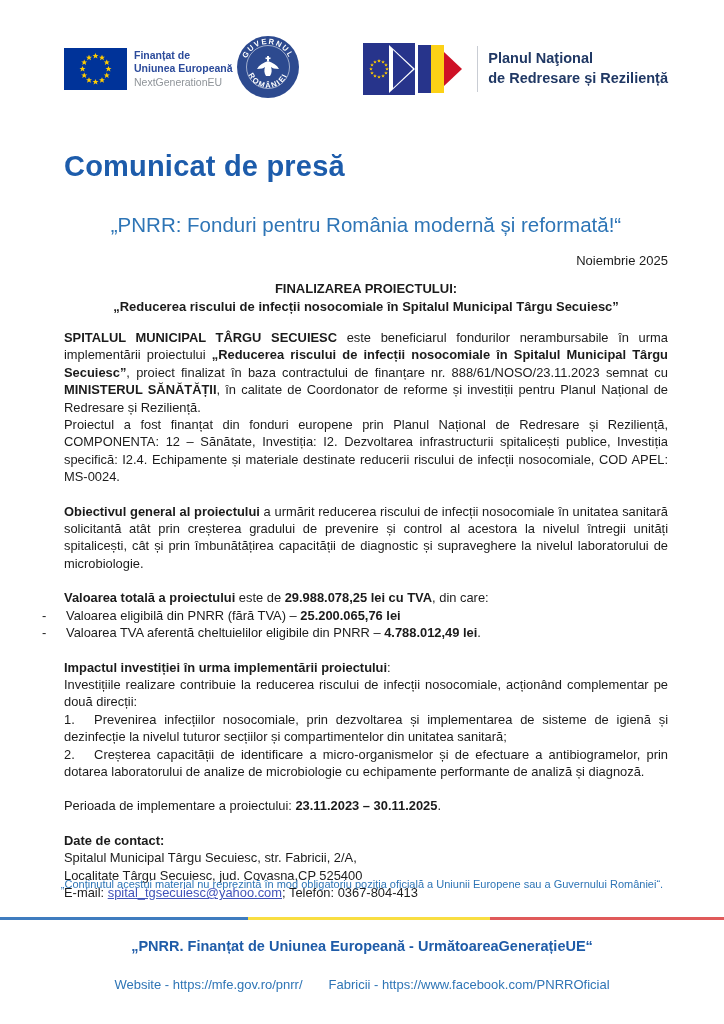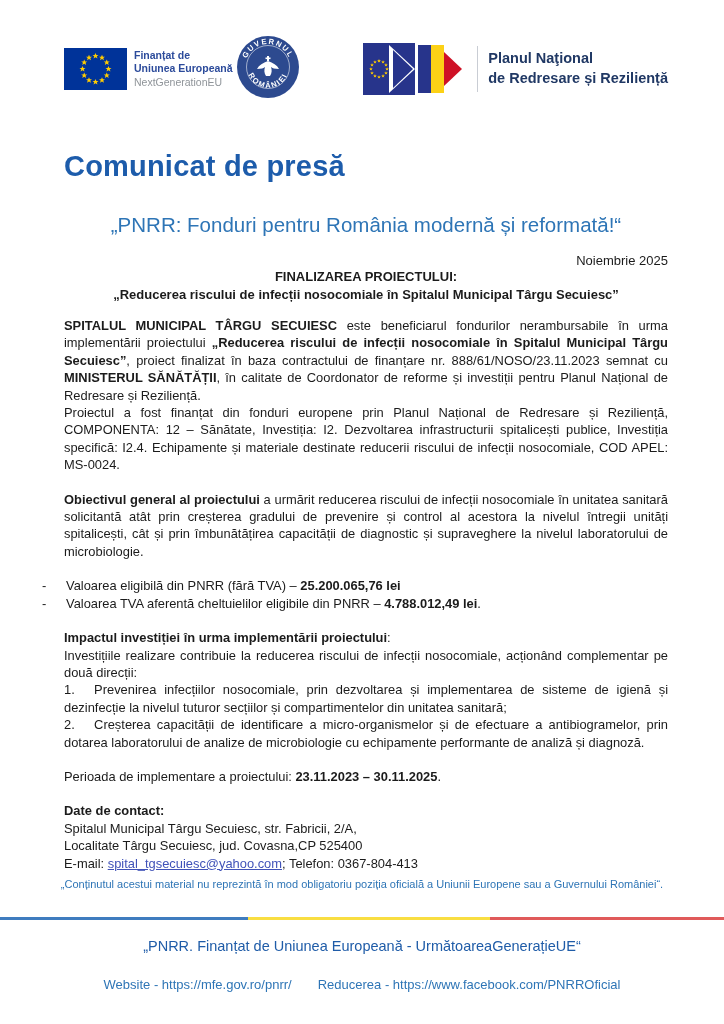--- a/index.html
+++ b/index.html
@@ -17,40 +17,40 @@
   .eu-text .gray{color:#8f9499;font-weight:normal}
   .gov-seal{margin-right:60px}
   .pnrr{display:flex;align-items:center;gap:10px}
   .pnrr-sep{width:1px;height:46px;background:#c9cdd4}
   .pnrr-text{font-size:14.5px;line-height:1.35;font-weight:bold;color:#203864}
 
   
   .title{margin-top:46px;text-align:left;font-size:29px;font-weight:bold;color:#1d5cab;letter-spacing:.2px}
   .subtitle{margin-top:30px;text-align:center;font-size:20.5px;color:#2e75b6}
   .dateline{margin-top:16px;text-align:right;font-size:13px;font-weight:normal;color:#1b1b1b}
-  .proj-heading{margin-top:0;text-align:center;font-size:13px;font-weight:bold;line-height:18px;color:#1b1b1b}
+  .proj-heading{margin-top:12px;text-align:center;font-size:13px;font-weight:bold;line-height:18px;color:#1b1b1b}
 
   
   .doc-body{margin-top:13px;font-size:12.9px;line-height:17.4px}
   .para{text-align:justify}
   .para .b,.li .b{font-weight:bold}
   .gap{height:17px}
   .li{display:flex;text-align:justify}
   .li .marker{width:24px;flex:0 0 24px;margin-left:-22px}
   .li .li-content{flex:1}
   .email-link{color:#4052b8;text-decoration:underline}
 
   
   .disclaimer{position:absolute;left:0;width:724px;top:878px;text-align:center;font-size:11px;color:#2e75b6}
   .tricolor{position:absolute;left:0;top:917px;width:724px;height:3px;display:flex}
   .tricolor div{height:3px}
   .tri-blue{width:248px;background:#3f7cbf}
   .tri-yellow{width:242px;background:#f9de41}
   .tri-red{width:234px;background:#e05a5a}
-  .slogan{position:absolute;left:0;width:724px;top:938px;text-align:center;font-size:14.5px;font-weight:normal;color:#1f5ca8}
+  .slogan{position:absolute;left:0;width:724px;top:938px;text-align:center;font-size:14.5px;font-weight:bold;color:#1f5ca8}
   .links-line{position:absolute;left:0;width:724px;top:977px;text-align:center;font-size:13px;color:#2e75b6}
   .links-line a{color:#2e75b6;text-decoration:none}
   .links-line .lnk-gap{display:inline-block;width:26px}
 </style>
 </head>
 <body>
 
 <div class="page">
 
   <div class="header">
@@ -142,20 +142,21 @@
     <div>FINALIZAREA PROIECTULUI:</div>
     <div>„Reducerea riscului de infecții nosocomiale în Spitalul Municipal Târgu Secuiesc”</div>
   </div>
 
   <div class="doc-body">
       <div class="para"><span class="b">SPITALUL MUNICIPAL TÂRGU SECUIESC</span><span> este beneficiarul fondurilor nerambursabile în urma implementării proiectului  </span><span class="b">„Reducerea riscului de infecții nosocomiale în Spitalul Municipal Târgu Secuiesc”</span><span>, proiect finalizat în baza contractului de finanțare nr. 888/61/NOSO/23.11.2023 semnat cu </span><span class="b">MINISTERUL SĂNĂTĂȚII</span><span>, în calitate de Coordonator de reforme și investiții pentru Planul Național de Redresare și Reziliență.</span></div>
       <div class="para"><span>Proiectul a fost finanțat din fonduri europene prin Planul Național de Redresare și Reziliență, COMPONENTA: 12 – Sănătate, Investiția: I2. Dezvoltarea infrastructurii spitalicești publice, Investiția specifică: I2.4. Echipamente și materiale destinate reducerii riscului de infecții nosocomiale, COD APEL: MS-0024.</span></div>
       <div class="gap"></div>
       <div class="para"><span class="b">Obiectivul general al proiectului</span><span> a urmărit reducerea riscului de infecții nosocomiale în unitatea sanitară solicitantă atât prin creșterea gradului de prevenire și control al acestora la nivelul întregii unități spitalicești, cât și prin îmbunătățirea capacității de diagnostic și supraveghere la nivelul laboratorului de microbiologie.</span></div>
       <div class="gap"></div>
+      <div class="para"><span class="b">Valoarea totală a proiectului</span><span> este de </span><span class="b">29.988.078,25 lei cu TVA</span><span>, din care:</span></div>
       <div class="li">
         <span class="marker">-</span>
         <span class="li-content"><span>Valoarea eligibilă din PNRR (fără TVA) – </span><span class="b">25.200.065,76  lei</span></span>
       </div>
       <div class="li">
         <span class="marker">-</span>
         <span class="li-content"><span>Valoarea TVA aferentă cheltuielilor eligibile din PNRR – </span><span class="b">4.788.012,49 lei</span><span>.</span></span>
       </div>
       <div class="gap"></div>
       <div class="para"><span class="b">Impactul investiției în urma implementării proiectului</span><span>:</span></div>
@@ -175,16 +176,16 @@
 
   <div class="tricolor">
     <div class="tri-blue"></div>
     <div class="tri-yellow"></div>
     <div class="tri-red"></div>
   </div>
 
   <div class="slogan">„PNRR. Finanțat de Uniunea Europeană - UrmătoareaGenerațieUE“</div>
 
   <div class="links-line">
-    <span>Website - </span><a href="#">https://mfe.gov.ro/pnrr/</a><span class="lnk-gap"></span><span>Reducerea - </span><a href="#">https://www.facebook.com/PNRROficial</a>
+    <span>Website - </span><a href="#">https://mfe.gov.ro/pnrr/</a><span class="lnk-gap"></span><span>Fabricii - </span><a href="#">https://www.facebook.com/PNRROficial</a>
   </div>
 
 </div>
 
 </body></html>

